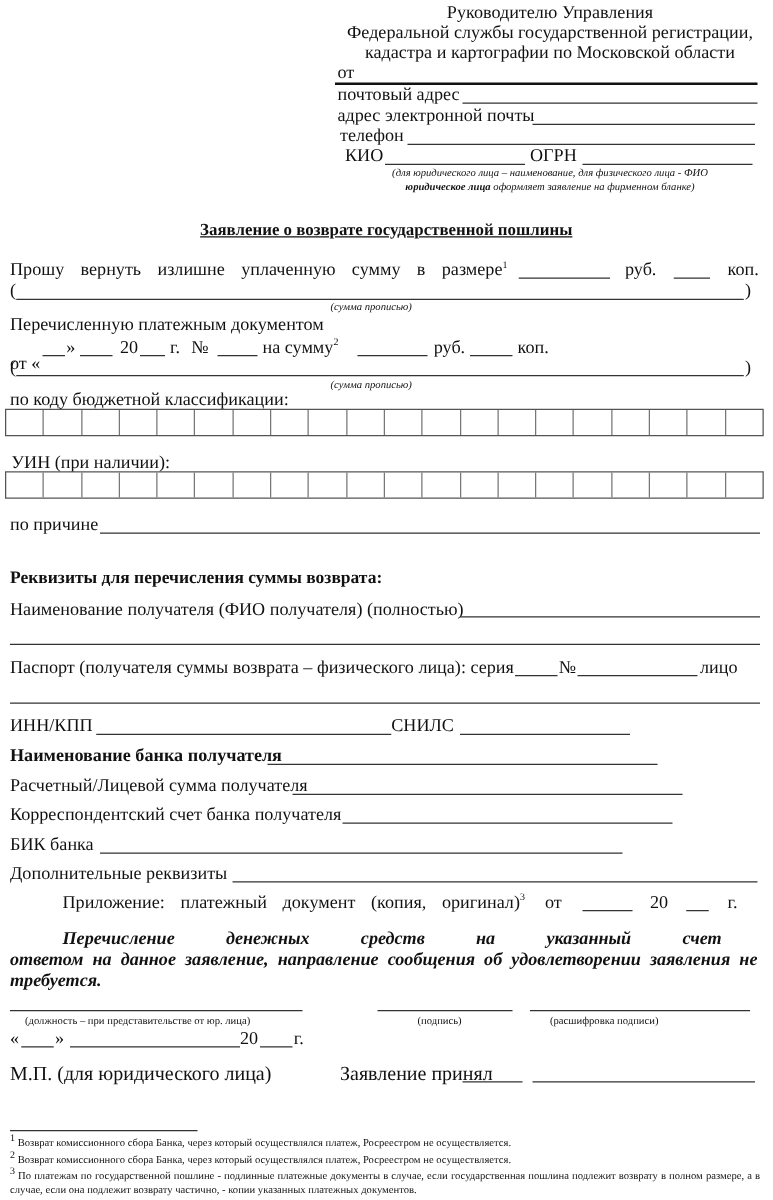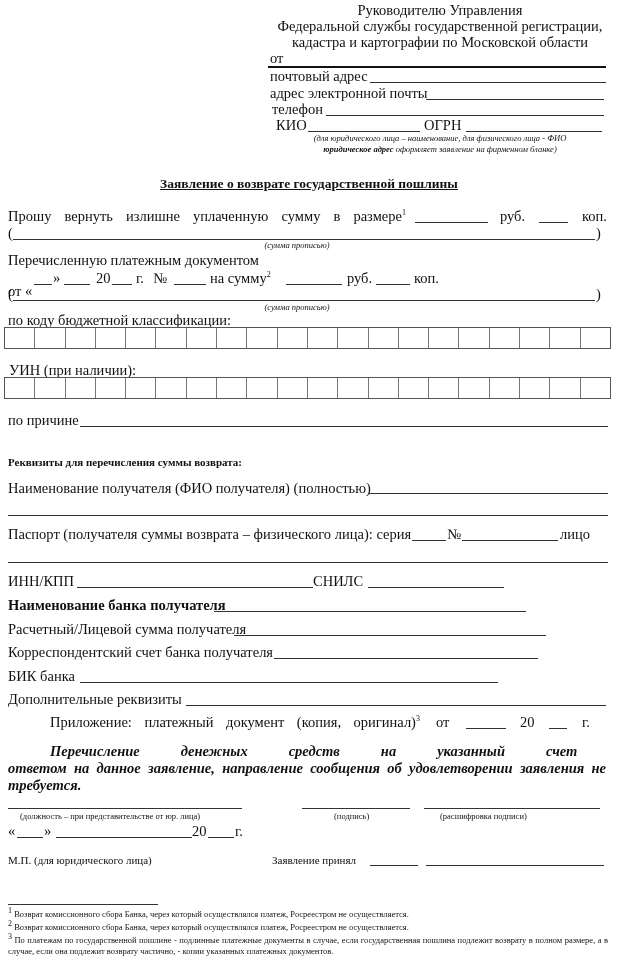--- a/index.html
+++ b/index.html
@@ -3,21 +3,21 @@
 <meta charset="utf-8">
 <style>
   html, body { margin: 0; padding: 0; background: #ffffff; }
   body {
     width: 618px; height: 960px; position: relative; overflow: hidden;
     font-family: "Liberation Serif", "DejaVu Serif", serif;
     color: #111111;
   }
   .abs { position: absolute; }
   .t14 { font-size: 14.5px; line-height: 17px; white-space: nowrap; }
-  .t13 { font-size: 11px; line-height: 16px; white-space: nowrap; }
+  .t13 { font-size: 16px; line-height: 16px; white-space: nowrap; }
   .small-it { font-size: 8.5px; font-style: italic; line-height: 11px; white-space: nowrap; }
   .small { font-size: 8.5px; line-height: 11px; white-space: nowrap; }
   .fn { font-size: 8.5px; line-height: 11px; }
   .hline { position: absolute; height: 0; border-top: 1px solid #333; }
   .field { position: absolute; height: 0; border-top: 1px solid #333; }
   sup { font-size: 8px; line-height: 0; vertical-align: super; }
   .cells { position: absolute; display: flex; height: 22px; border: 1px solid #555; box-sizing: border-box; }
   .cell { flex: 1; border-right: 1px solid #777; box-sizing: border-box; }
   .cell:last-child { border-right: none; }
   .center { text-align: center; }
@@ -40,21 +40,21 @@
 
 <div class="abs t14" style="left:272px;top:101px;text-align:right;">телефон</div>
 <div class="field" style="left:326px;top:115px;width:278px;"></div>
 
 <div class="abs t14" style="left:276px;top:117px;">КИО</div>
 <div class="field" style="left:308px;top:131px;width:112px;"></div>
 <div class="abs t14" style="left:424px;top:117px;">ОГРН</div>
 <div class="field" style="left:466px;top:131px;width:136px;"></div>
 
 <div class="abs small-it center" style="left:270px;top:133px;width:340px;text-align:center;">(для юридического лица – наименование, для физического лица - ФИО</div>
-<div class="abs small-it center" style="left:270px;top:144px;width:340px;"><b>юридическое адрес</b><span> оформляет заявление на фирменном бланке)</span></div>
+<div class="abs small-it center" style="left:270px;top:144px;width:340px;"><b>юридическое лица</b><span> оформляет заявление на фирменном бланке)</span></div>
 
 <div class="abs center bold" style="left:0;top:176px;width:618px;font-size:13.5px;line-height:16px;text-decoration:underline;">Заявление о возврате государственной пошлины</div>
 
 <div class="abs t14" style="left:8px;top:208px;width:398px;display:flex;justify-content:space-between;">
   <span>Прошу</span>
   <span>вернуть</span>
   <span>излишне</span>
   <span>уплаченную</span>
   <span>сумму</span>
   <span>в</span>
@@ -135,21 +135,21 @@
     <div class="cell"></div>
     <div class="cell"></div>
     <div class="cell"></div>
     <div class="cell"></div>
     <div class="cell"></div>
   </div>
 
 <div class="abs t14" style="left:8px;top:412px;">по причине</div>
 <div class="field" style="left:80px;top:426px;width:528px;"></div>
 
-<div class="abs t14 bold" style="left:8px;top:454px;font-size:11px;">Реквизиты для перечисления суммы возврата:</div>
+<div class="abs t14 bold" style="left:8px;top:454px;font-size:14px;">Реквизиты для перечисления суммы возврата:</div>
 
 <div class="abs t14" style="left:8px;top:480px;">Наименование получателя (ФИО получателя) (полностью)</div>
 <div class="field" style="left:368px;top:493px;width:240px;"></div>
 <div class="field" style="left:8px;top:515px;width:600px;"></div>
 
 <div class="abs t14" style="left:8px;top:526px;">Паспорт (получателя суммы возврата – физического лица): серия</div>
 <div class="field" style="left:412px;top:540px;width:34px;"></div>
 <div class="abs t14" style="left:447px;top:526px;">№</div>
 <div class="field" style="left:462px;top:540px;width:96px;"></div>
 <div class="abs t14" style="left:560px;top:526px;">лицо</div>

